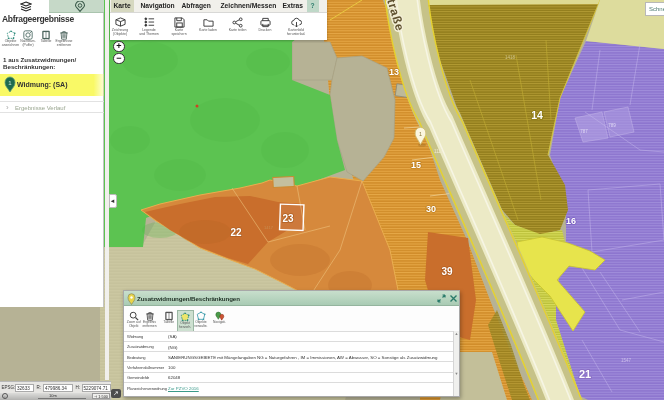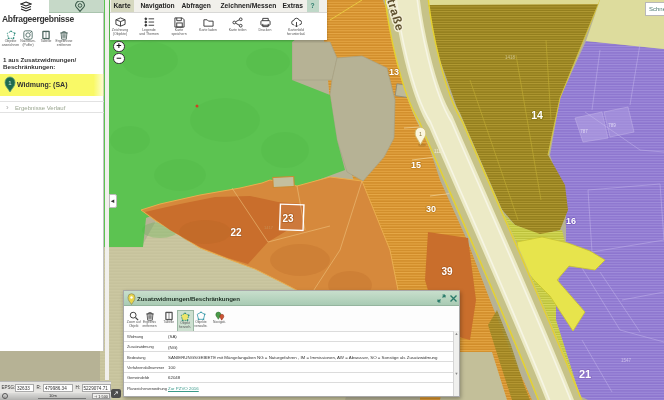--- a/index.html
+++ b/index.html
@@ -237,21 +237,21 @@
               <path d="M6,5.5 L6,10.8 M4.4,9.2 L6,10.8 L7.6,9.2"></path>
             </g>
           </svg>
           <div style="font-size:3.5px;color:#555;line-height:4px;margin-top:0.5px">Kartenbild<br>herunterlad.</div>
         </div>
       </div>
   </div>
 
   <div class="abs" style="left:105px;top:0;width:3.5px;height:380px;background:#f1f0ec"></div>
 
-  <div class="abs" id="sidebar" style="left:0;top:0;width:104px;height:351px;background:#fff;border-right:1px solid #c3c3c3">
+  <div class="abs" id="sidebar" style="left:0;top:0;width:104px;height:307px;background:#fff;border-right:1px solid #c3c3c3">
     <div class="abs" style="left:0;top:0;width:49px;height:12.5px;background:#fff;border-bottom:1px solid #fff;text-align:center"></div>
     <div class="abs" style="left:49px;top:0;width:55px;height:12.5px;background:#c6d9c8;border-bottom:1px solid #aac4ae"></div>
     <svg class="abs" style="left:20px;top:1px" width="12" height="11" viewBox="0 0 12 11">
       <g fill="none" stroke="#222" stroke-width="1.1">
         <path d="M6,1 L11,3 L6,5 L1,3 Z"></path>
         <path d="M1,5.5 L6,7.5 L11,5.5"></path>
         <path d="M1,8 L6,10 L11,8"></path>
       </g>
     </svg>
     <svg class="abs" style="left:74px;top:1px" width="12" height="11" viewBox="0 0 12 11">

